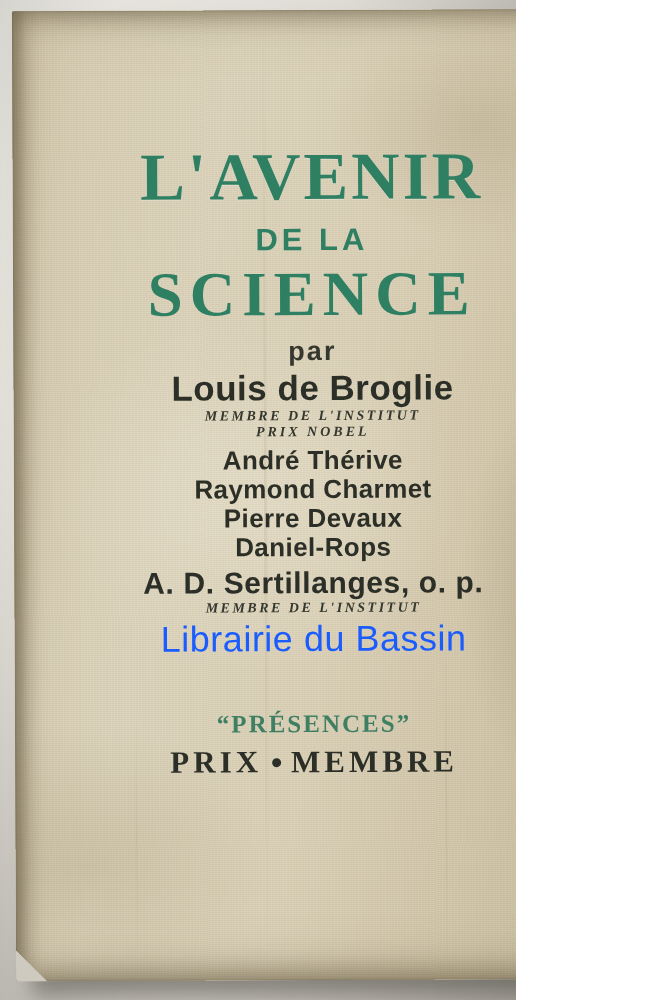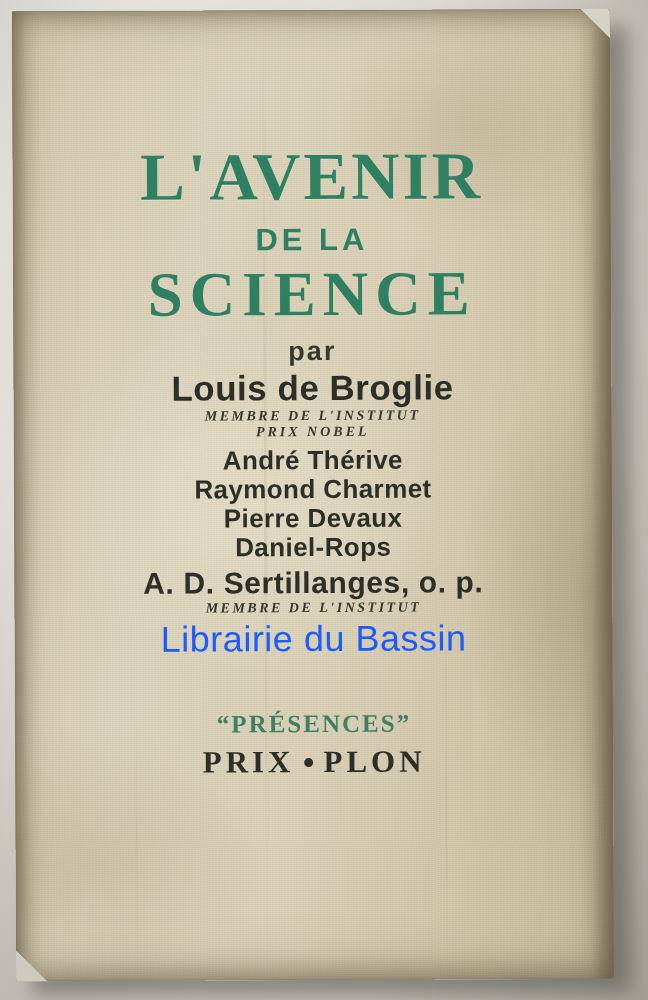--- a/index.html
+++ b/index.html
@@ -9,21 +9,21 @@
   }
   body {
     width: 648px;
     height: 1000px;
     overflow: hidden;
     font-family: "Liberation Serif", serif;
   }
 
   #scene {
     position: relative;
-    width: 648px;
+    width: 516px;
     height: 1000px;
     background: #0c4a6e;
     overflow: hidden;
   }
 
   
   .backdrop {
     position: absolute;
     inset: 0;
     background:
@@ -330,21 +330,21 @@
         <div class="contrib c1">André Thérive</div>
         <div class="contrib c2">Raymond Charmet</div>
         <div class="contrib c3">Pierre Devaux</div>
         <div class="contrib c4">Daniel-Rops</div>
 
         <div class="author-last">A. D. Sertillanges, o. p.</div>
         <div class="author-last-sub">MEMBRE DE L'INSTITUT</div>
 
         <div class="collection">“PRÉSENCES”</div>
         <div class="publisher">
-          <span>PRIX</span><span class="dot"></span><span>PLON</span>
+          <span>PRIX</span><span class="dot"></span><span>MEMBRE</span>
         </div>
 
         <div class="watermark">Librairie du Bassin</div>
       </div>
 
       <div class="corner-tr"></div>
       <div class="corner-bl"></div>
     </div>
   </div>
 </div>

